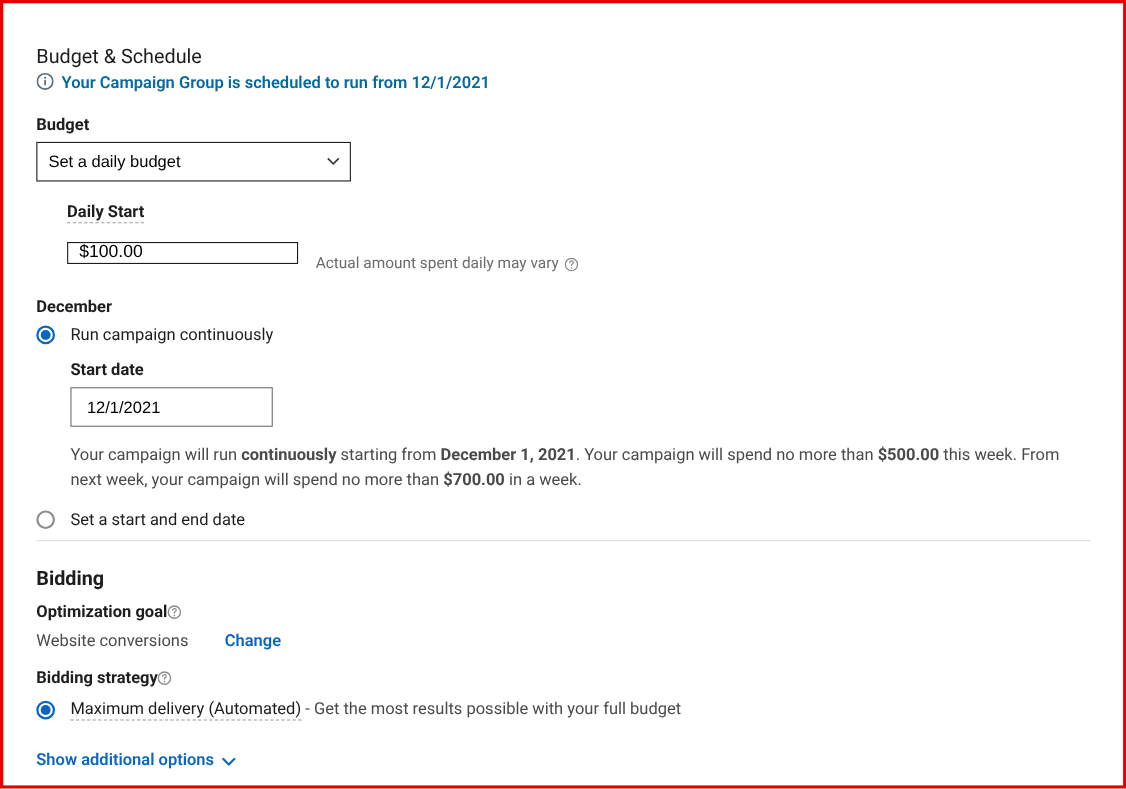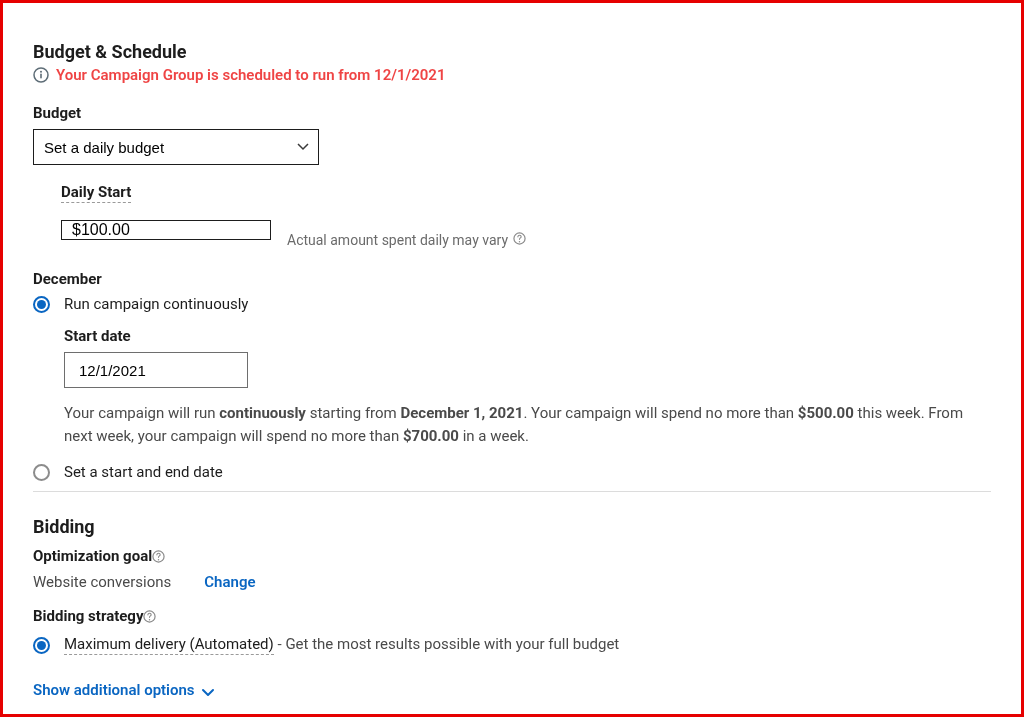--- a/index.html
+++ b/index.html
@@ -12,28 +12,27 @@
   }
   .frame {
     width: 1024px;
     height: 717px;
     border: 3px solid #e60000;
     padding: 38px 30px 20px 30px;
     position: relative;
   }
   .section-title {
     font-size: 18px;
-    font-weight: 700;
+    font-weight: 400;
     margin: 0 0 4px 0;
   }
   .banner {
     display: flex;
-    align-items: center;
     gap: 7px;
-    color: #ef4444;
+    color: #0369a1;
     font-weight: 600;
     font-size: 15px;
     margin-bottom: 20px;
   }
   .info-icon-circle {
     width: 16px; height: 16px; flex-shrink: 0;
   }
   .label {
     font-weight: 700;
     font-size: 15px;
@@ -82,21 +81,21 @@
   .input-row {
     display: flex;
     align-items: center;
     gap: 16px;
     margin-top: 8px;
   }
   .helper {
     color: #6b6b6b;
     font-size: 14px;
     display: flex;
-    align-items: flex-start;
+    align-items: center;
     gap: 5px;
     margin-top: 21px;
   }
   .radio-row {
     display: flex;
     align-items: center;
     gap: 14px;
     margin-bottom: 14px;
   }
   .radio {

